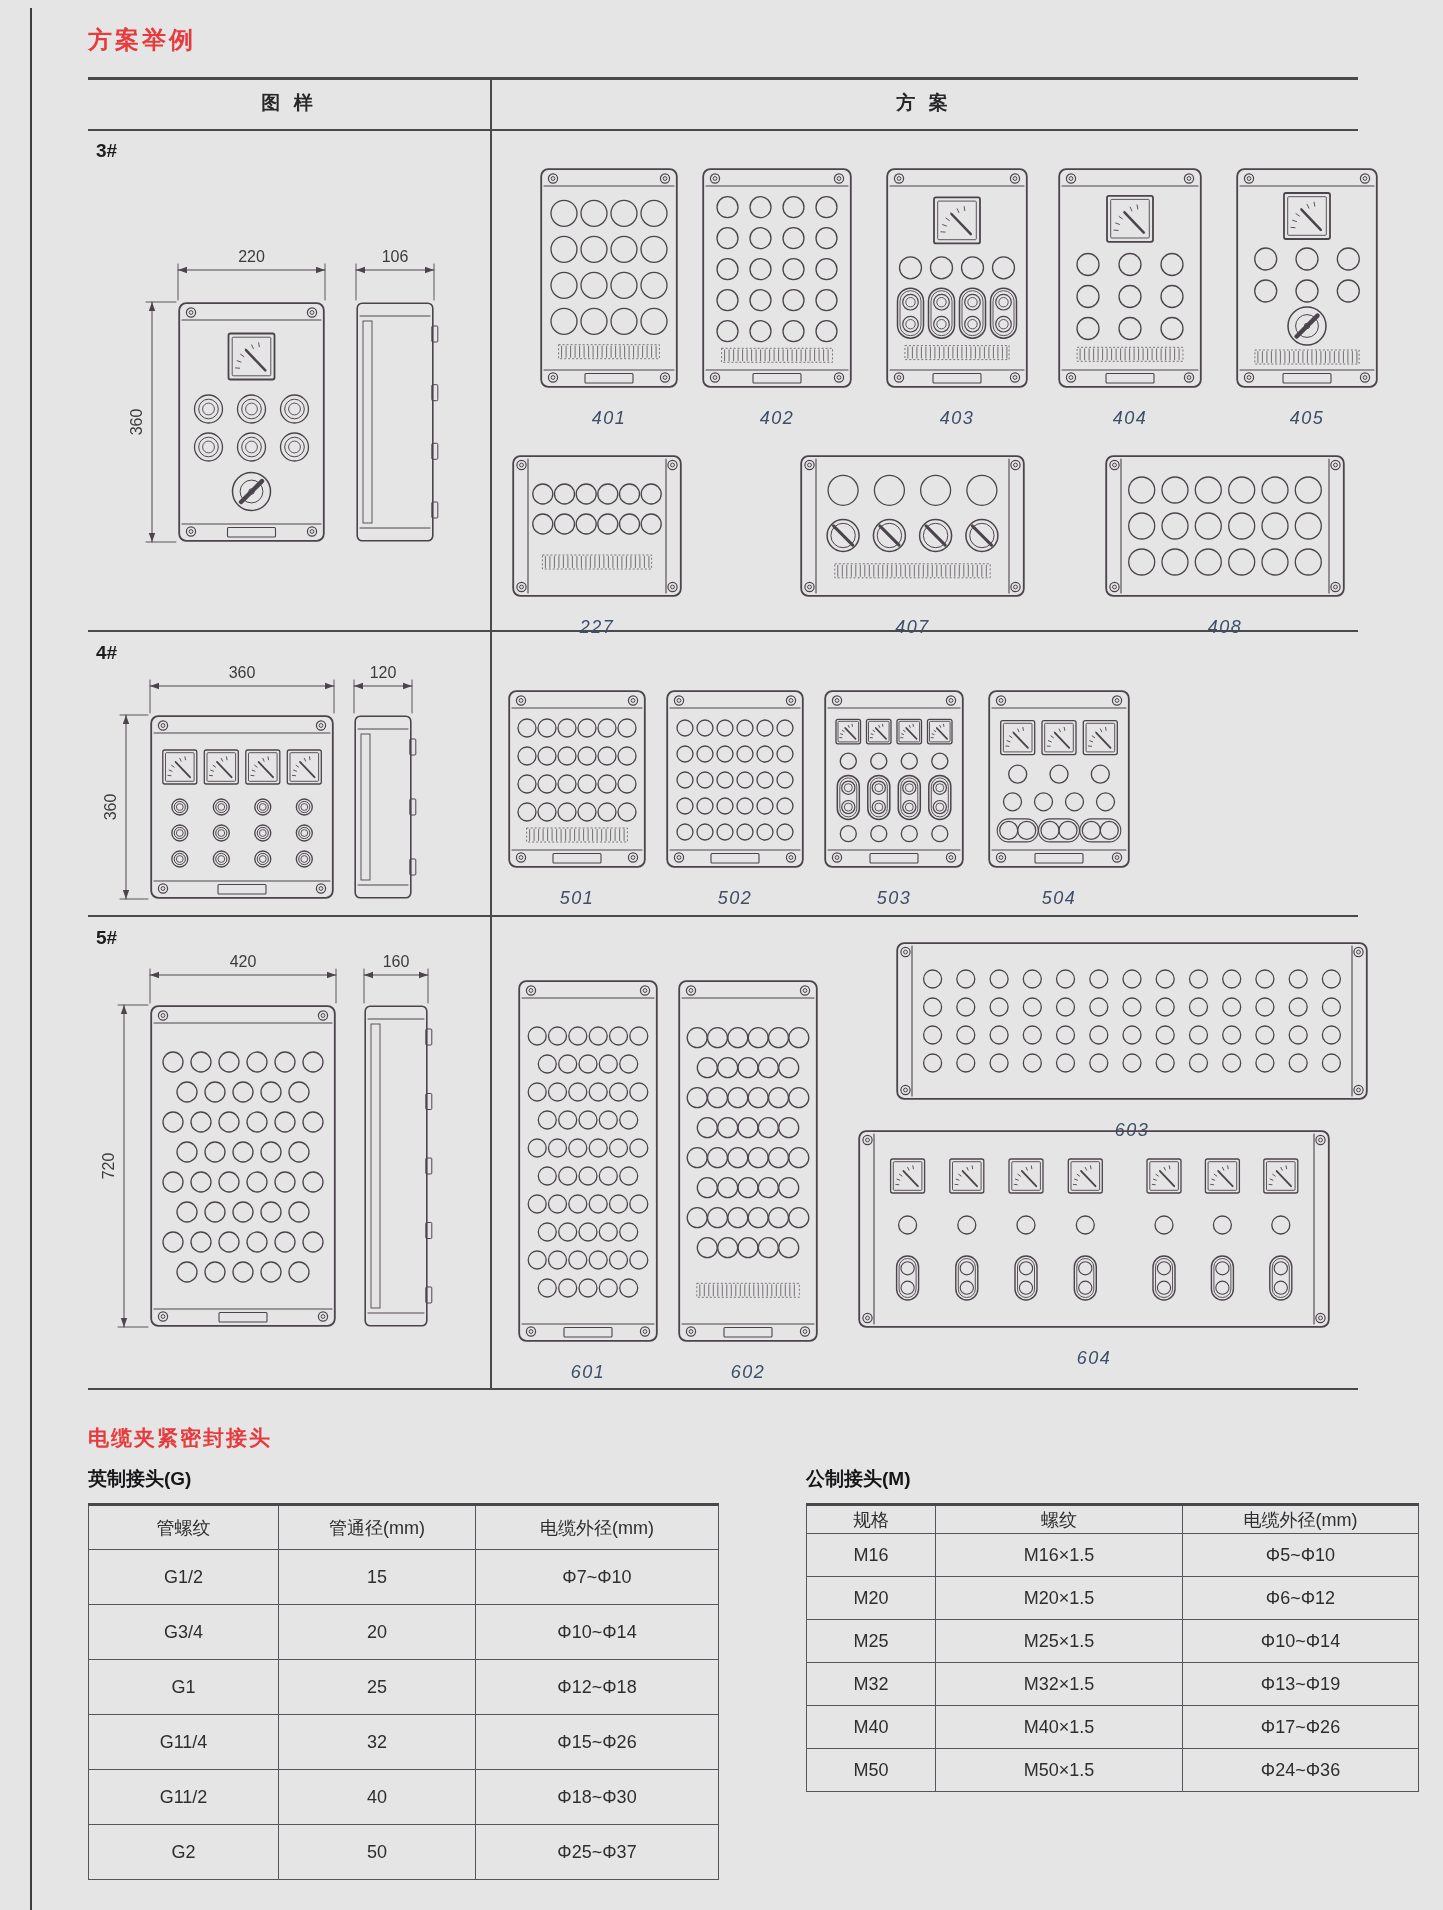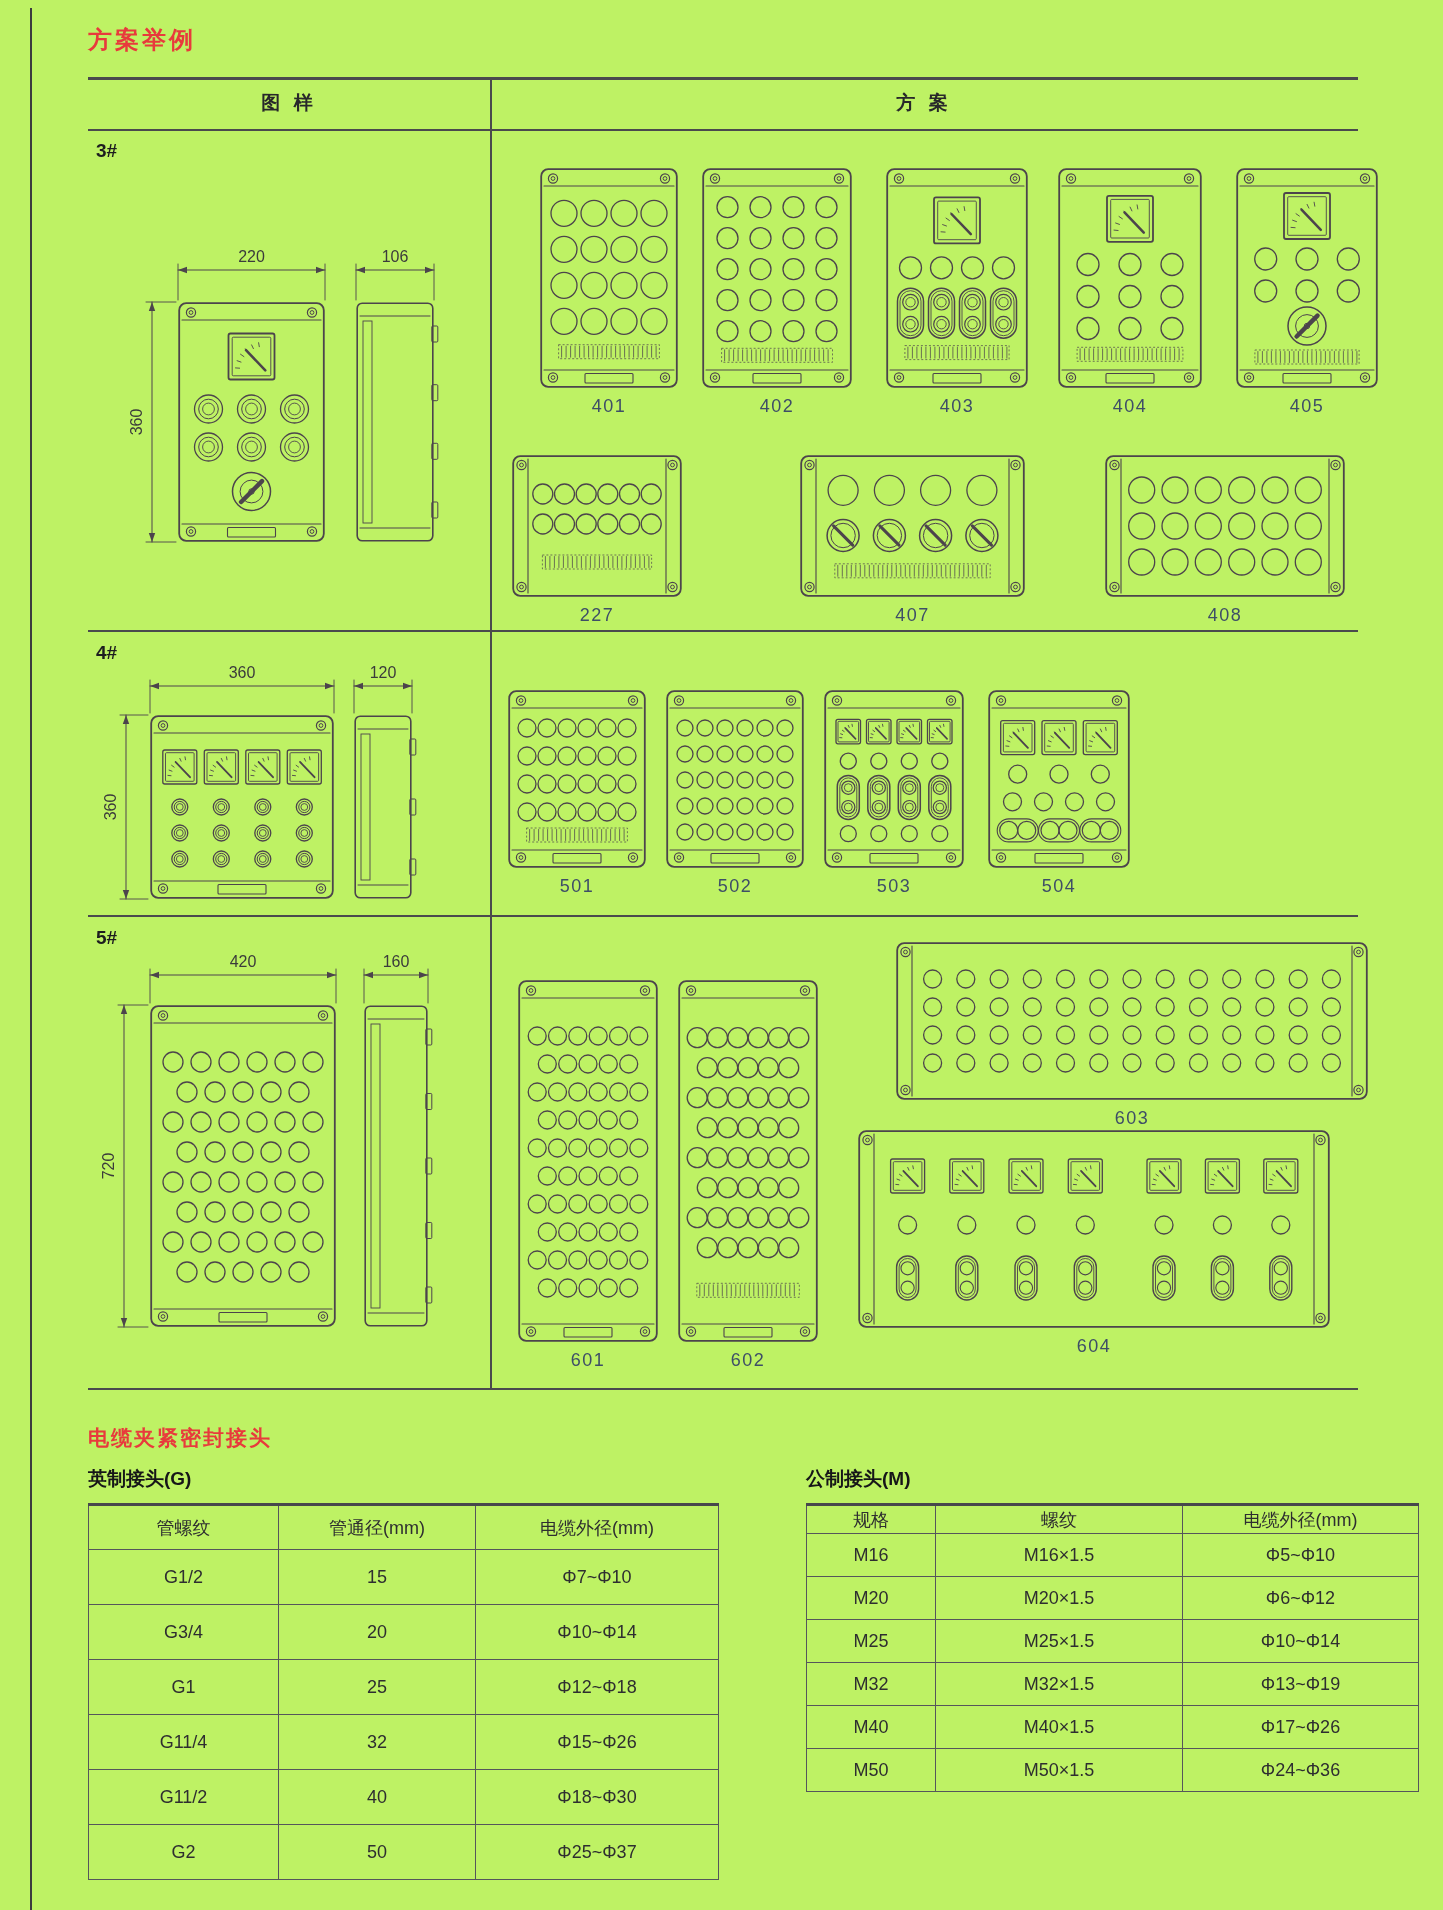--- a/index.html
+++ b/index.html
@@ -1,27 +1,27 @@
 <!DOCTYPE html>
 <html><head>
 <meta charset="utf-8">
 <style>
   html,body{margin:0;padding:0;background:#fff;}
-  .page{position:relative;width:1443px;height:1910px;background:#bef264;
+  .page{position:relative;width:1443px;height:1910px;background:#e5e5e5;
         font-family:"Liberation Sans","DejaVu Sans",sans-serif;overflow:hidden;}
   .vborder{position:absolute;left:30px;top:8px;width:1.6px;height:1902px;background:#3c3c3e;}
   .page-title{position:absolute;left:88px;top:24px;font-size:24px;font-weight:bold;
         color:#e83a3c;letter-spacing:3px;}
   .hline{position:absolute;background:#4a4a4d;}
   .vline{position:absolute;background:#4a4a4d;}
   .th{position:absolute;top:77px;height:52px;line-height:52px;text-align:center;
       font-size:19px;font-weight:600;color:#28282a;letter-spacing:4px;}
   .row-label{position:absolute;font-size:19px;font-weight:bold;color:#1d1d1f;}
   .sample{position:absolute;}
-  .panel-slot{position:absolute;display:flex;flex-direction:column;align-items:center;gap:8px;}
+  .panel-slot{position:absolute;display:flex;flex-direction:column;align-items:center;gap:20px;font-style:italic;}
   .panel-label{font-size:18px;color:#3e4e67;letter-spacing:1.5px;font-weight:500;}
   .red-sub{position:absolute;left:88px;top:1424px;font-size:21px;font-weight:bold;
       color:#e83a3c;letter-spacing:2px;}
   .sec-title{position:absolute;top:1466px;font-size:19px;font-weight:bold;color:#161618;}
   .mini{position:absolute;top:1503px;}
   .mini table{border-collapse:collapse;table-layout:fixed;}
   .mini th,.mini td{border:1.4px solid #55565b;text-align:center;font-size:18px;
       color:#2e2e30;font-weight:400;padding:0;}
   .mini table{border-top:3px solid #47484c;}
   #g-table tr{height:55px;}

